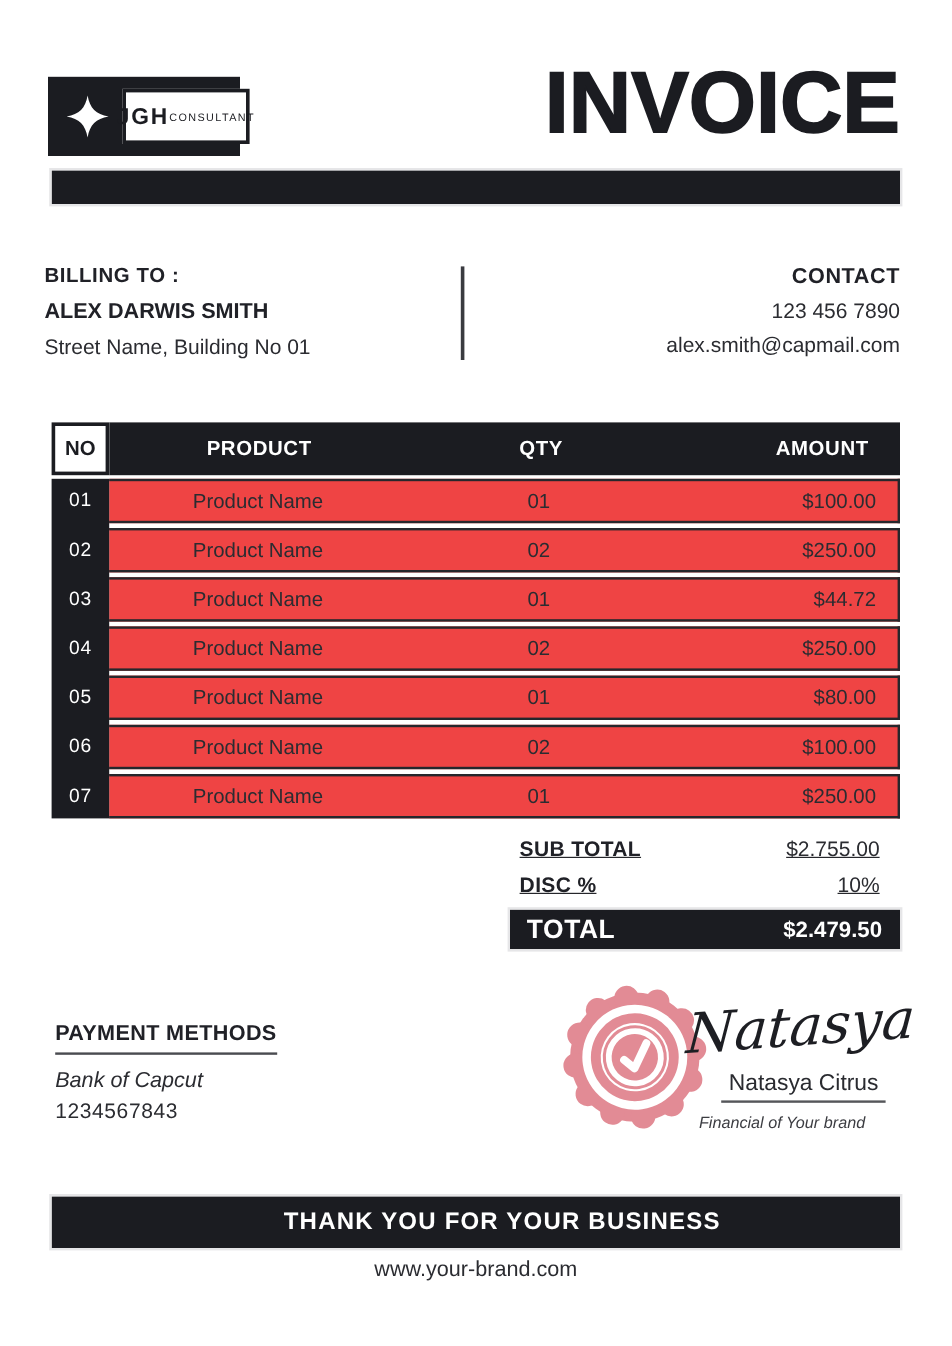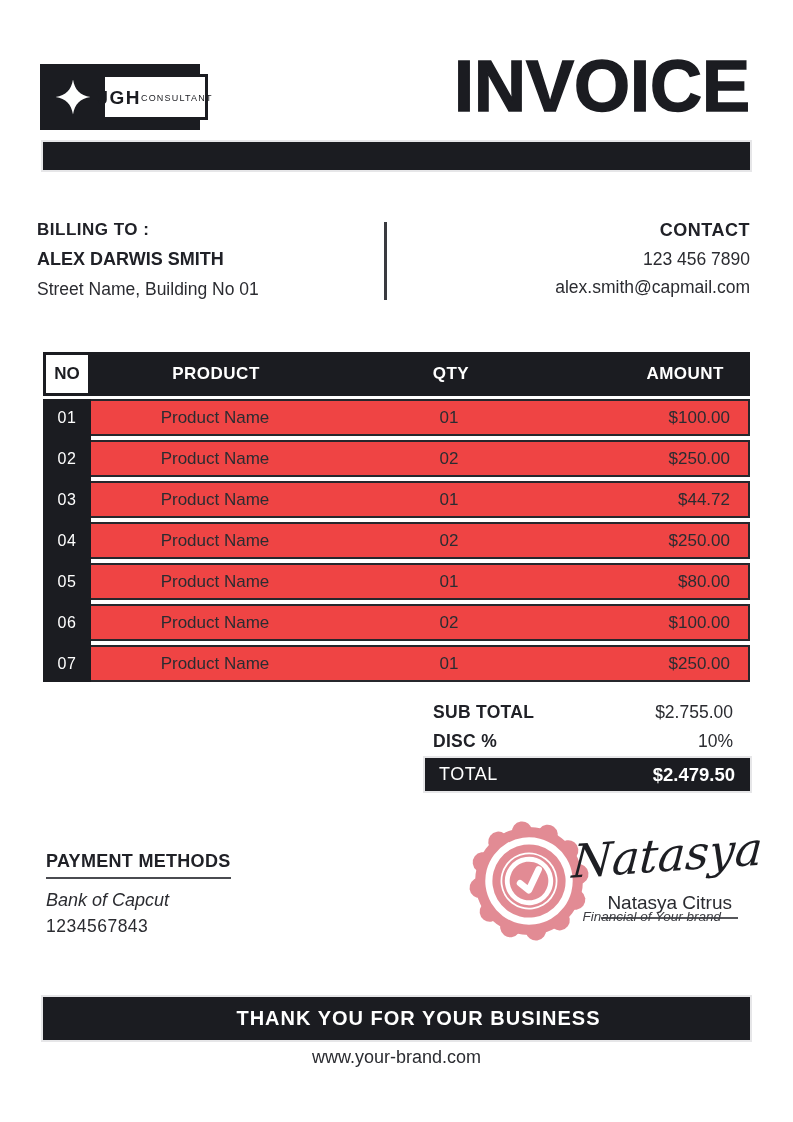--- a/index.html
+++ b/index.html
@@ -46,45 +46,45 @@
   .t-row { display:flex; height:37px; margin-bottom:4px; }
   .t-row:last-child { margin-bottom:0; }
   .t-no-cell { width:48px; color:#ffffff; font-size:16px; letter-spacing:0.5px; display:flex; align-items:center; justify-content:center; position:relative; z-index:1; }
   .t-row-right { flex:1; background:#ef4444; border:2px solid #26272c; border-left:none; display:flex; align-items:center; font-size:17px; color:#2b2c31; }
   .cell-product { width:248px; text-align:center; }
   .cell-qty { width:220px; text-align:center; }
   .cell-amount { flex:1; text-align:right; padding-right:18px; }
 
   
   .summary { position:absolute; right:43px; top:697px; width:325px; }
-  .sum-row { display:flex; align-items:center; justify-content:space-between; padding-left:8px; padding-right:17px; }
+  .sum-row { display:flex; align-items:flex-start; justify-content:space-between; padding-left:8px; padding-right:17px;text-decoration:underline; }
   .sum-row.sub { height:30px; }
   .sum-row.disc { height:28px; }
   .sum-label { font-size:17.5px; font-weight:700; color:#202127; letter-spacing:0.3px; }
   .sum-value { font-size:17.5px; color:#2b2c31; }
   .sum-total { display:flex; align-items:center; justify-content:space-between; height:33px; margin-top:3px;
                background:#1b1c21; color:#ffffff; padding:0 15px 0 14px; outline:2px solid #e6e6e8; }
-  .total-label { font-size:18px; font-weight:400; letter-spacing:0.5px; }
+  .total-label { font-size:22px; font-weight:700; letter-spacing:0.5px; }
   .total-value { font-size:18.5px; font-weight:700; }
 
   
   .payment { position:absolute; left:46px; top:851px; }
   .pay-heading { display:inline-block; font-size:18px; font-weight:700; letter-spacing:0.3px; color:#202127;
                  padding-bottom:5px; border-bottom:2px solid #4a4b50; }
   .pay-bank { font-size:18px; font-style:italic; margin-top:11px; color:#2b2c31; }
   .pay-account { font-size:17.5px; margin-top:5px; color:#2b2c31; letter-spacing:0.5px; }
 
   
   .sign-area { position:absolute; top:818px; right:30px; width:295px; height:132px; }
   .stamp { position:absolute; left:0; top:2px; width:122px; height:122px; }
   .sign-script { position:absolute; right:0; top:10px; font-family:"DejaVu Serif", serif; font-style:italic;
                  font-size:46px; color:#1d1e23; transform:rotate(-4deg) skewX(-8deg); white-space:nowrap; }
   .sign-name { position:absolute; right:25px; top:74px; font-size:19px; color:#2a2b30;
                border-bottom:2px solid #55565a; padding:0 6px 3px; }
-  .sign-role { position:absolute; right:42px; top:91px; font-size:13.5px; font-style:italic; color:#3c3d42; }
+  .sign-role { position:absolute; right:42px; top:110px; font-size:13.5px; font-style:italic; color:#3c3d42; }
 
   
   .footer-bar { position:absolute; left:43px; right:43px; top:997px; height:43px; background:#1b1c21; outline:2px solid #e6e6e8;
                 display:flex; align-items:center; justify-content:center; color:#ffffff; font-weight:700;
                 font-size:20px; letter-spacing:1px;padding-left:44px; }
   .website { position:absolute; left:0; right:0; top:1047px; text-align:center; font-size:18px; color:#2b2c31; }
 </style>
 </head>
 <body>
 

